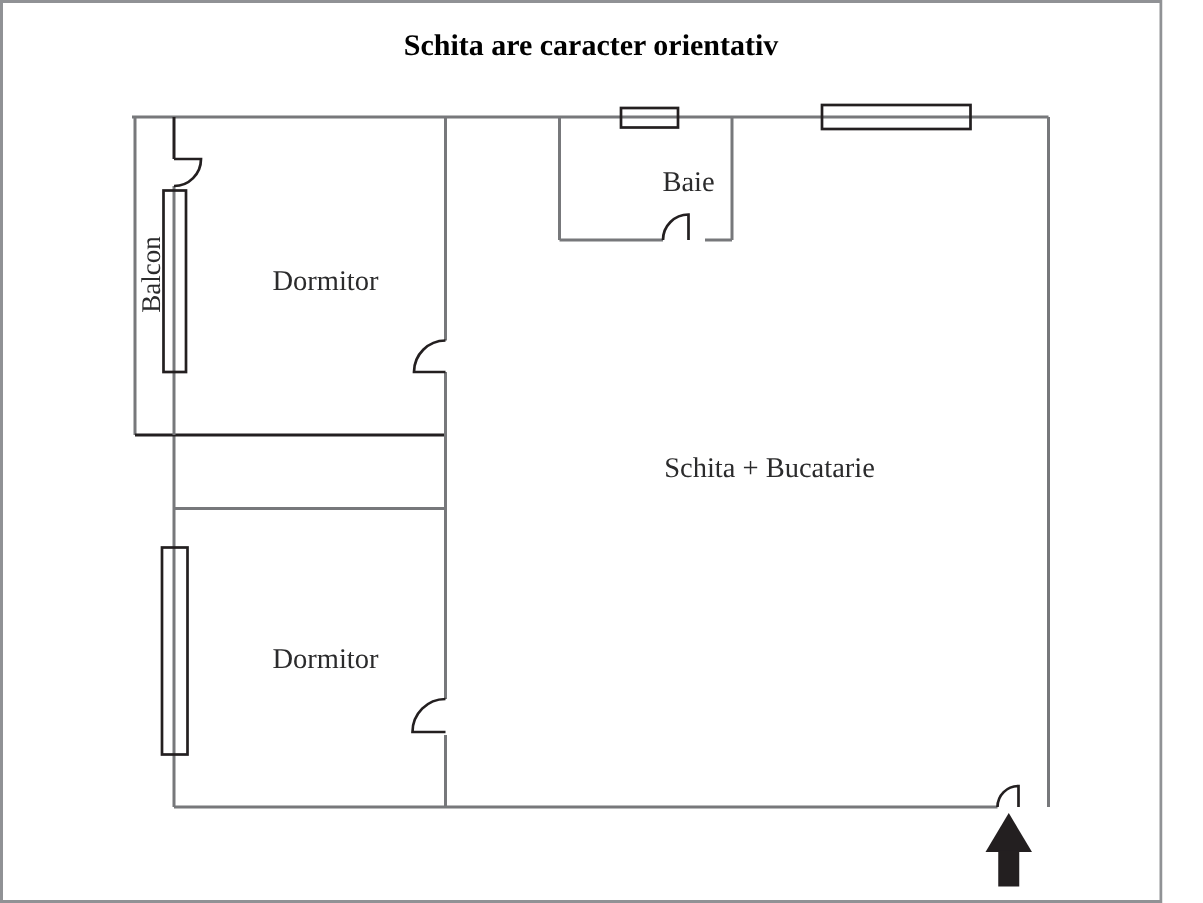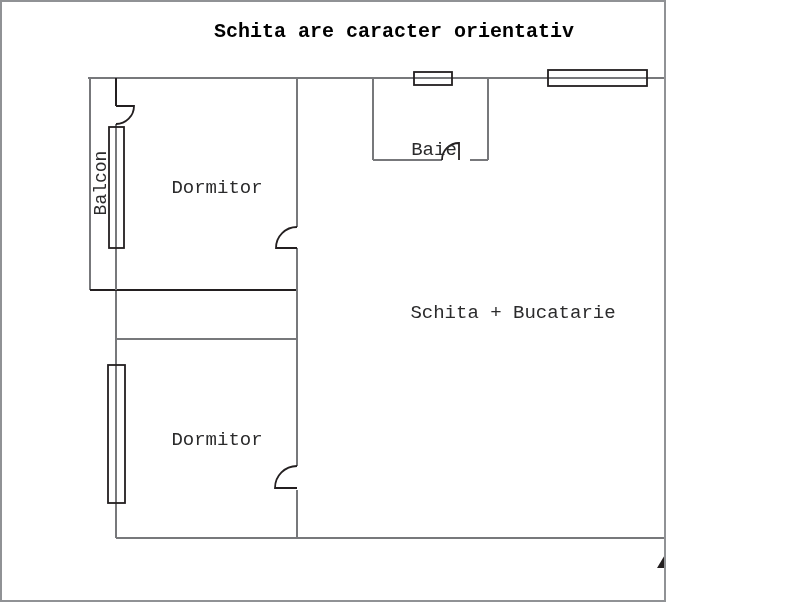--- a/index.html
+++ b/index.html
@@ -1,20 +1,20 @@
 <!DOCTYPE html>
 <html style="--bg: #ffffff; --frame: #909295; --wall: #77787b; --feature: #231f20; --text: #2b2b2c; --title: #000000;"><head>
 <meta charset="utf-8">
 <style>
   html,body{margin:0;padding:0;background:#fff;}
   .canvas{
     position:relative;
-    width:666px;height:602px;
+    width:775px;height:602px;
     background:var(--bg,#fff);
-    font-family:Liberation Mono, monospace;
+    font-family:Liberation Serif, serif;
     overflow:hidden;
   }
   .frame{
     position:absolute;inset:0;
     border:2px solid var(--frame,#909295);
     box-sizing:border-box;
     pointer-events:none;
   }
   .plan-svg{position:absolute;left:0;top:0;}
   .wall{fill:none;stroke:var(--wall,#77787b);stroke-width:2;stroke-linecap:butt;}
@@ -96,18 +96,18 @@
   </svg>
 
   <div class="label label--title" style="left:394px;top:31px;">Schita are caracter orientativ</div>
 
   <div class="label label--rotated" style="left:101px;top:183px;">Balcon</div>
 
   <div class="label" style="left:217px;top:188px;">Dormitor</div>
 
   <div class="label" style="left:217px;top:440px;">Dormitor</div>
 
-  <div class="label" style="left:434px;top:122px;margin-top:28px;">Baie</div>
+  <div class="label" style="left:459px;top:122px;">Baie</div>
 
   <div class="label" style="left:513px;top:313px;">Schita + Bucatarie</div>
 
   <div class="frame"></div>
 </div>
 
 </body></html>

